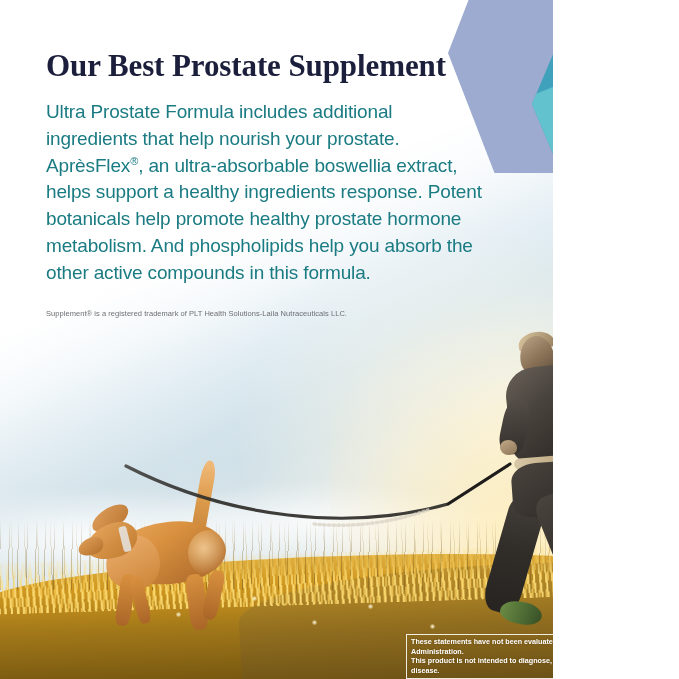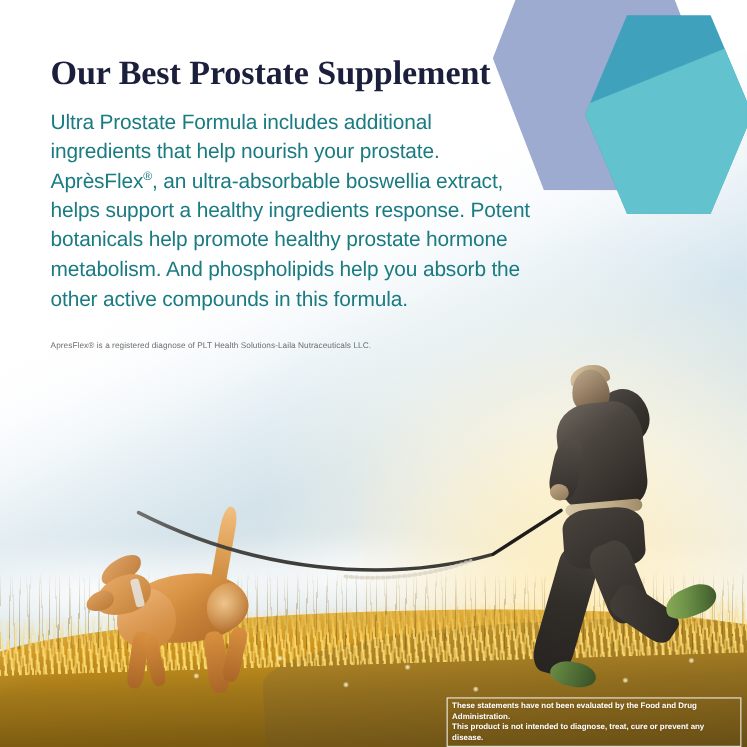--- a/index.html
+++ b/index.html
@@ -2,21 +2,21 @@
 <html><head>
 <meta charset="utf-8">
 <style>
   html, body {
     margin: 0;
     padding: 0;
     background: #ffffff;
   }
   #page {
     position: relative;
-    width: 679px;
+    width: 553px;
     height: 679px;
     overflow: hidden;
     background: #ffffff;
     font-family: "Liberation Sans", sans-serif;
   }
 
   
   .photo {
     position: absolute;
     inset: 0;
@@ -451,21 +451,21 @@
     <div class="hex hex-back"></div>
     <div class="hex hex-overlap"></div>
     <div class="hex hex-front" style="clip-path: polygon(25% 2%, 75% 2%, 100% 50%, 75% 98%, 25% 98%, 0% 50%); -webkit-clip-path: polygon(25% 2%, 75% 2%, 100% 50%, 75% 98%, 25% 98%, 0% 50%); mask-image: linear-gradient(158deg, rgba(0,0,0,0) 0%, rgba(0,0,0,0) 34%, #000 34.5%); -webkit-mask-image: linear-gradient(158deg, rgba(0,0,0,0) 0%, rgba(0,0,0,0) 34%, #000 34.5%);"></div>
   </div>
 
   <div class="content">
     <h1 class="headline">Our Best Prostate Supplement</h1>
 
     <p class="body-copy"><span>Ultra Prostate Formula includes additional ingredients that help nourish your prostate. AprèsFlex</span><sup>®</sup><span>, an ultra-absorbable boswellia extract, helps support a healthy ingredients response. Potent botanicals help promote healthy prostate hormone metabolism. And phospholipids help you absorb the other active compounds in this formula.</span></p>
 
-    <p class="tm-note">ApresFlex® is a registered diagnose of PLT Health Solutions-Laila Nutraceuticals LLC.</p>
+    <p class="tm-note">Supplement® is a registered trademark of PLT Health Solutions-Laila Nutraceuticals LLC.</p>
   </div>
 
   <div class="fda">
     <p>These statements have not been evaluated by the Food and Drug Administration.</p>
     <p>This product is not intended to diagnose, treat, cure or prevent any disease.</p>
   </div>
 
 </div>
 
 </body></html>

